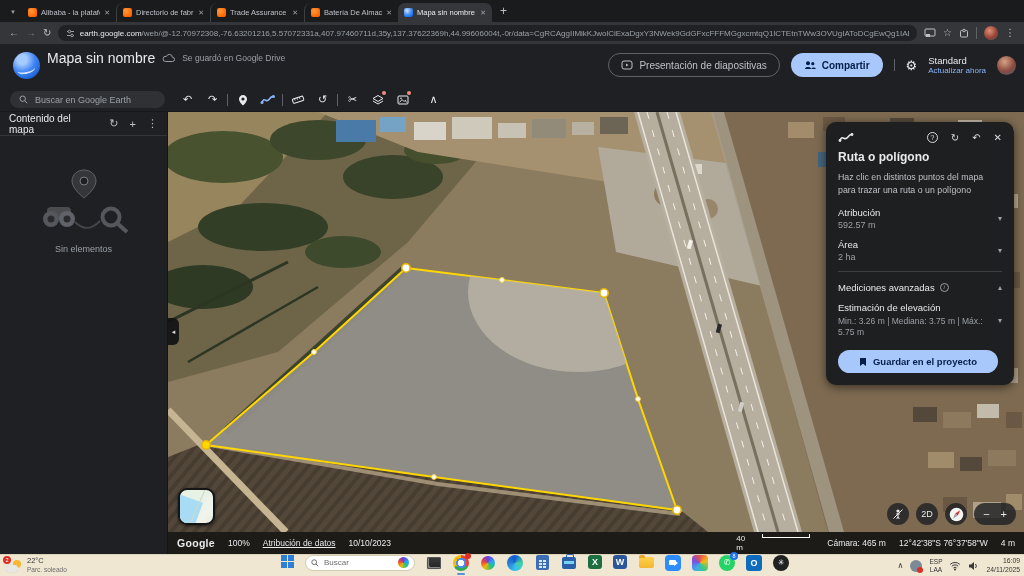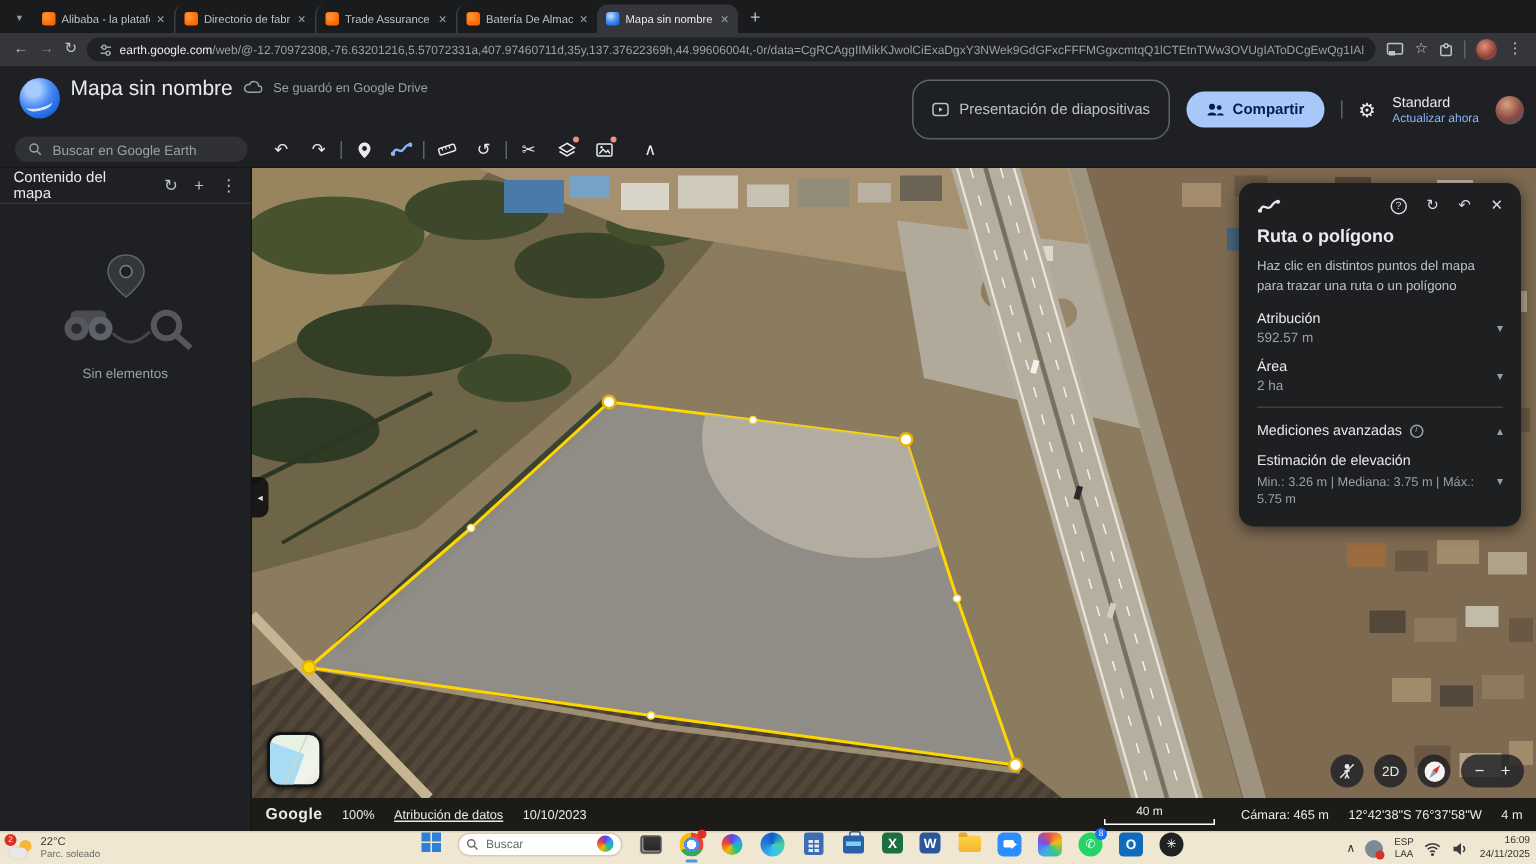--- a/index.html
+++ b/index.html
@@ -31,21 +31,21 @@
 
 .earth{position:absolute;top:44px;left:0;width:1024px;height:510px;background:#1f2023}
 .ehead{position:absolute;top:0;left:0;right:0;height:44px}
 .elogo{position:absolute;left:13px;top:8px;width:27px;height:27px;border-radius:50%;background:radial-gradient(circle at 34% 28%,#a6cbff 0 18%,#4285f4 48%,#1a63d8 78%,#0b4bb5)}
 .elogo::after{content:"";position:absolute;left:4px;top:13px;width:18px;height:7px;border-bottom:2px solid rgba(255,255,255,.8);border-radius:50%;transform:rotate(-12deg)}
 .etitlerow{position:absolute;left:47px;top:6px;display:flex;align-items:center;gap:7px}
 .etitle{font-size:14px;color:#e8eaed}
 .saved{font-size:8.5px;color:#9aa0a6}
 .emenus{position:absolute;left:47px;top:27px;display:flex;gap:17px;font-size:10px;color:#e8eaed}
 .eright{position:absolute;right:8px;top:9px;display:flex;align-items:center;gap:11px}
-.pillbtn{height:40px;border:1px solid #5f6368;border-radius:12px;display:flex;align-items:center;gap:6px;padding:0 12px;color:#bdc1c6;font-size:10px}
+.pillbtn{height:24px;border:1px solid #5f6368;border-radius:12px;display:flex;align-items:center;gap:6px;padding:0 12px;color:#bdc1c6;font-size:10px}
 .sharebtn{height:23px;background:#a8c7fa;border-radius:12px;display:flex;align-items:center;gap:6px;padding:12px 13px;color:#041e49;font-size:10px;font-weight:bold}
 .gear{color:#e8eaed;font-size:13px}
 .plan{line-height:1.2}
 .plan .p1{font-size:9.5px;color:#e8eaed;font-weight:normal}
 .plan .p2{font-size:8px;color:#8ab4f8}
 .eavatar{width:19px;height:19px;border-radius:50%;background:radial-gradient(circle at 40% 30%,#d7a184,#8a4a3f 55%,#39617a)}
 .etoolbar{position:absolute;top:44px;left:0;right:0;height:24px;display:flex;align-items:center;border-bottom:1px solid #17181a}
 .gsearch{width:155px;height:17px;margin-left:10px;background:#303134;border-radius:9px;display:flex;align-items:center;gap:7px;padding:0 9px;color:#9aa0a6;font-size:9px}
 .tbtn{width:25px;text-align:center;color:#e8eaed;font-size:11px;position:relative;display:flex;justify-content:center;align-items:center;height:22px}
 .tsep{width:1px;height:12px;background:#5f6368;margin:0 2px}
@@ -66,21 +66,21 @@
 .minimap{position:absolute;left:10px;top:376px;width:37px;height:37px;border-radius:9px;border:2px solid #141517;overflow:hidden;background:linear-gradient(135deg,#e8f2e4 0 45%,#f2f4ec 75%,#e4ecdc);box-shadow:0 1px 3px rgba(0,0,0,.6)}
 .minimap::before{content:"";position:absolute;left:-10px;bottom:-8px;width:28px;height:34px;background:#a8dcf5;transform:rotate(20deg)}
 .minimap::after{content:"";position:absolute;left:16px;top:-4px;width:1px;height:46px;background:#cfd8c4;transform:rotate(24deg)}
 .mcontrols{position:absolute;right:8px;top:391px;display:flex;align-items:center;gap:7px}
 .cbtn{width:22px;height:22px;border-radius:50%;background:rgba(32,33,36,.82);color:#e8eaed;font-size:9px;display:flex;align-items:center;justify-content:center}
 .zoompill{height:22px;border-radius:11px;background:rgba(32,33,36,.82);color:#e8eaed;display:flex;align-items:center;gap:11px;padding:0 9px;font-size:11px}
 .mstatus{position:absolute;left:0;right:0;bottom:0;height:22px;background:rgba(8,8,9,.78);display:flex;align-items:center;gap:13px;padding:0 9px;color:#e8eaed;font-size:8.5px}
 .brand{font-weight:bold;font-size:10.5px;letter-spacing:.3px}
 .attr{text-decoration:underline}
 .spacer{flex:1}
-.scalebar{display:flex;flex-direction:column;align-items:center;width:74px;margin-right:4px}
+.scalebar{display:flex;flex-direction:row;align-items:flex-start;width:74px;margin-right:4px}
 .scalenum{font-size:8px;margin:0 14px 1px 0}
 .scaleline{width:74px;height:4px;border-left:1px solid #fff;border-right:1px solid #fff;border-bottom:1px solid #fff}
 
 
 .panel{position:absolute;right:10px;top:10px;width:188px;background:#1e1f20;border-radius:10px;padding:10px 12px 12px;box-shadow:0 2px 10px rgba(0,0,0,.55)}
 .phead{display:flex;align-items:center;gap:13px;margin-bottom:7px}
 .phead .spacer{flex:1}
 .pic{color:#dadce0;font-size:10px;line-height:1}
 .helpc{width:11px;height:11px;border:1px solid #dadce0;border-radius:50%;color:#dadce0;font-size:7px;display:flex;align-items:center;justify-content:center}
 .ptitle{font-size:12px;color:#e8eaed;font-weight:bold;margin:4px 0 7px}
@@ -473,20 +473,26 @@
           <span class="chev">▴</span>
         </div>
         <div class="elevt">Estimación de elevación</div>
         <div class="elevrow">
           <div class="elevv">
             <div>Min.: 3.26 m | Mediana: 3.75 m | Máx.:</div>
             <div>5.75 m</div>
           </div>
           <span class="chev">▾</span>
         </div>
+        <div class="savebtn">
+          <svg width="8" height="10">
+              <path d="M1,1 h6 v8 L4,6.8 L1,9 Z" fill="#041e49"></path>
+            </svg>
+          <span>Guardar en el proyecto</span>
+        </div>
       </div>
 
       <div class="mcontrols">
         <div class="cbtn">
           <svg width="12" height="12">
               <circle cx="6" cy="3" r="1.6" fill="#e8eaed"></circle>
               <path d="M6,5 v3.2 M4.2,6 h3.6 M4.7,11 l1.3,-2.6 l1.3,2.6" stroke="#e8eaed" stroke-width="1" fill="none"></path>
               <line x1="1.5" y1="10.5" x2="10.5" y2="1.5" stroke="#e8eaed" stroke-width="1"></line>
             </svg>
         </div>

